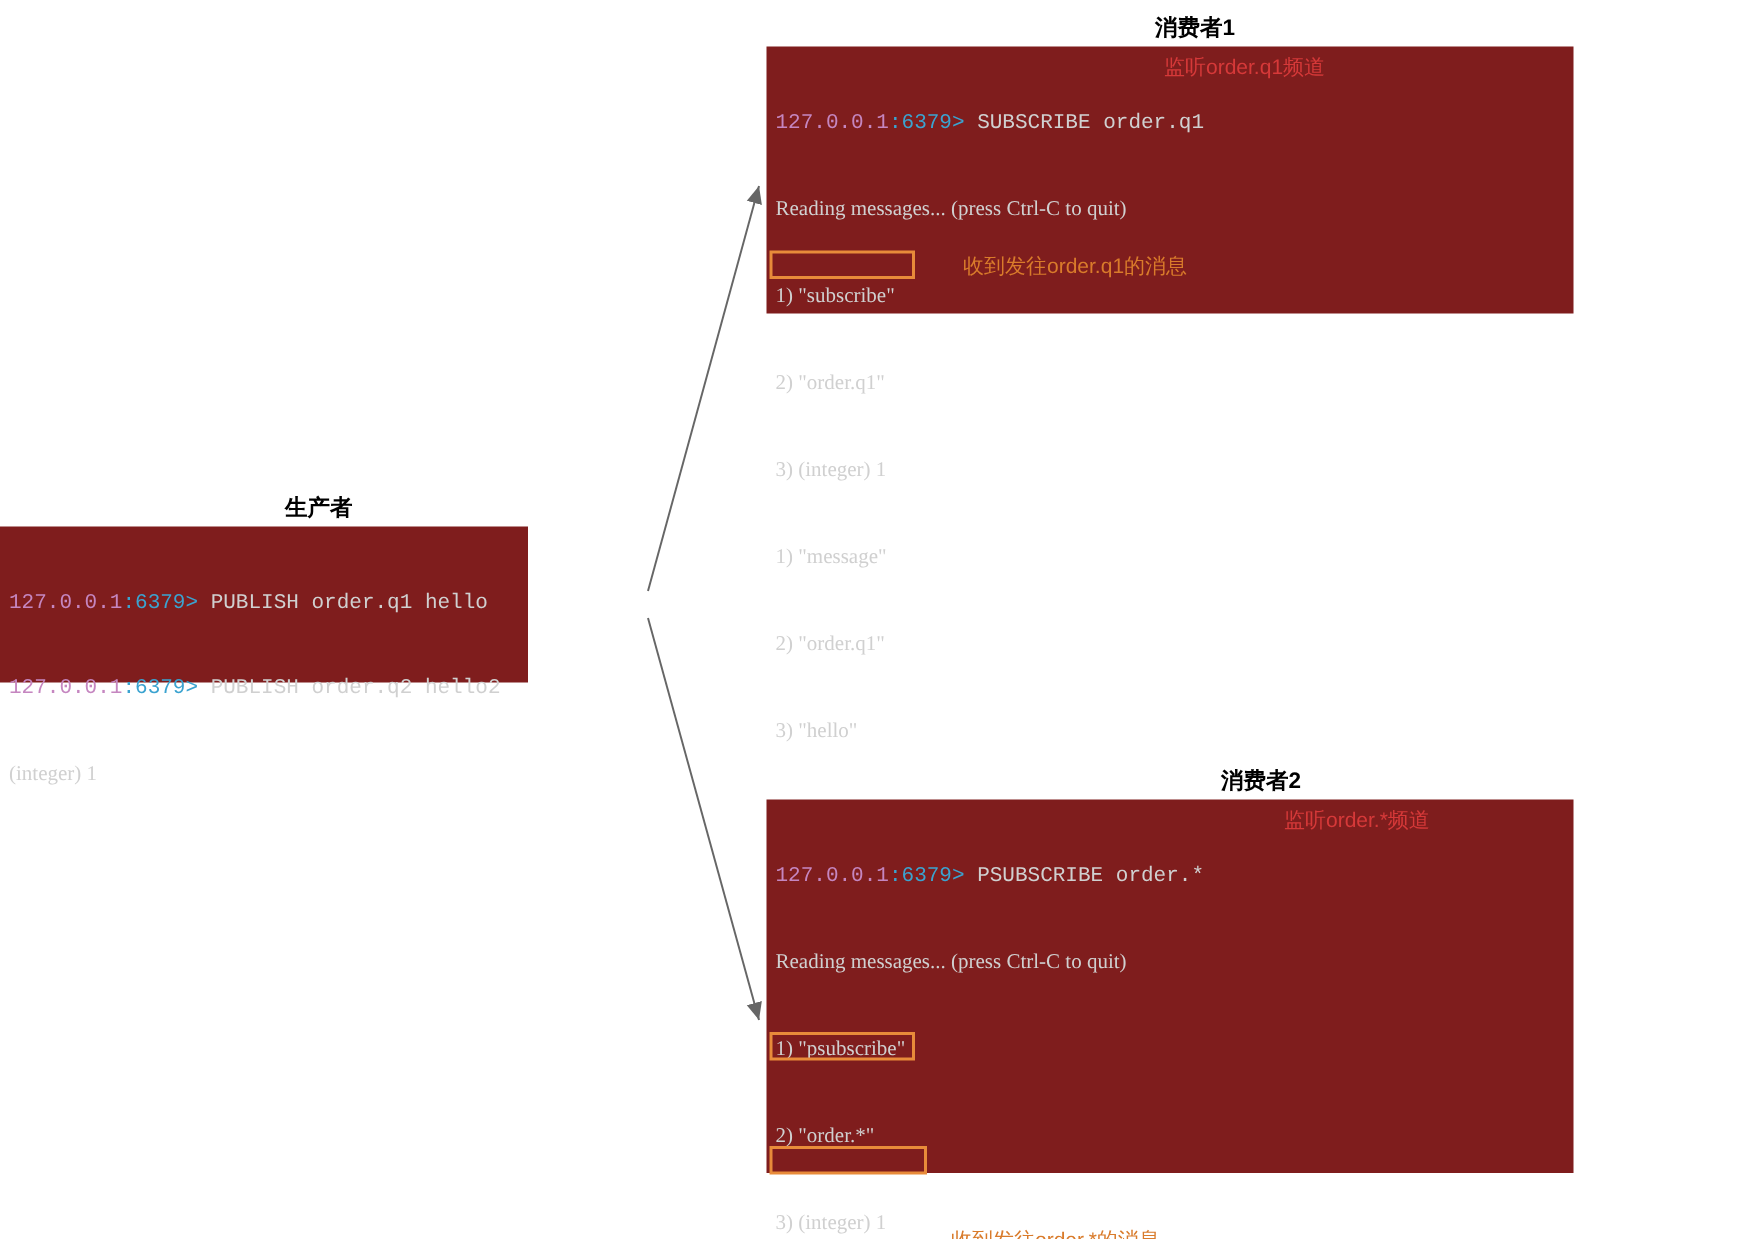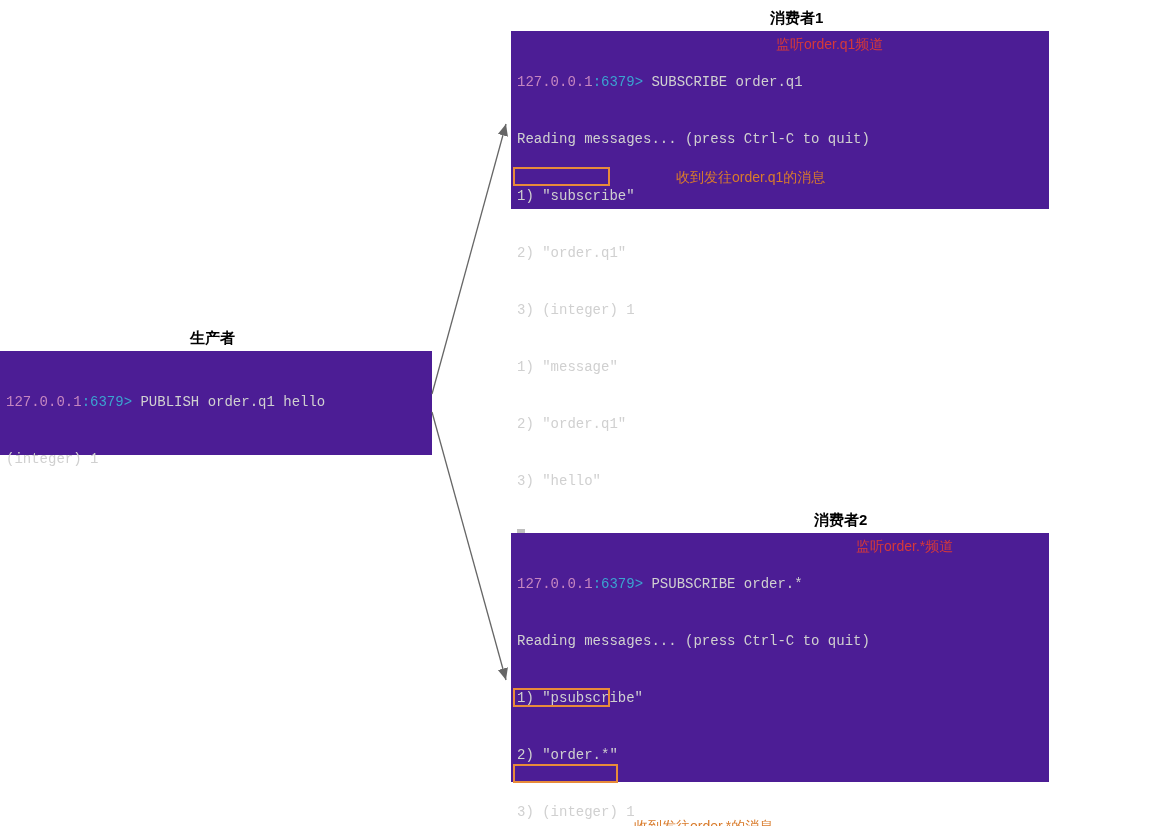--- a/index.html
+++ b/index.html
@@ -12,32 +12,32 @@
   }
   .title {
     font-size: 15px;
     font-weight: bold;
     color: #000;
     position: absolute;
     white-space: nowrap;
   }
   .terminal {
     position: absolute;
-    background: #4c1d95;
+    background: #7f1d1d;
     color: #e0e0e0;
     font-family: "Consolas", "Courier New", monospace;
     font-size: 14px;
     line-height: 19px;
     padding: 4px 6px;
     white-space: pre;
   }
   .ip   { color: #c586c0; }
   .port { color: #3ba3d0; }
   .cmd  { color: #d0d0d0; }
-  .txt  { color: #d0d0d0; }
+  .txt  { color: #d0d0d0; font-family: Liberation Serif, serif; }
   .caret {
     display: inline-block;
     width: 8px;
     height: 15px;
     background: #bfbfbf;
     vertical-align: -2px;
   }
   .ann {
     position: absolute;
     font-size: 14px;
@@ -56,40 +56,41 @@
     position: absolute;
     left: 0; top: 0;
     width: 1160px; height: 826px;
     pointer-events: none;
   }
 </style>
 </head>
 <body>
 
 <div class="title" style="left:190px; top:329px;">生产者</div>
-<div class="terminal" style="left:0px; top:351px; width:432px; height:104px;">
+<div class="terminal" style="left:0px; top:351px; width:352px; height:104px;">
   <div><span class="ip">127.0.0.1</span><span class="port">:6379&gt; </span><span class="cmd">PUBLISH order.q1 hello</span></div>
+  <div><span class="ip">127.0.0.1</span><span class="port">:6379&gt; </span><span class="cmd">PUBLISH order.q2 hello2</span></div>
   <div><span class="txt">(integer) 1</span></div>
 </div>
 
 <div class="title" style="left:770px; top:9px;">消费者1</div>
 <div class="terminal" style="left:511px; top:31px; width:538px; height:178px;">
   <div><span class="ip">127.0.0.1</span><span class="port">:6379&gt; </span><span class="cmd">SUBSCRIBE order.q1</span></div>
   <div><span class="txt">Reading messages... (press Ctrl-C to quit)</span></div>
   <div><span class="txt">1) "subscribe"</span></div>
   <div><span class="txt">2) "order.q1"</span></div>
   <div><span class="txt">3) (integer) 1</span></div>
   <div><span class="txt">1) "message"</span></div>
   <div><span class="txt">2) "order.q1"</span></div>
   <div><span class="txt">3) "hello"</span></div>
   <div><span class="caret"></span></div>
 </div>
 <div class="ann ann-red" style="left:776px; top:36px;">监听order.q1频道</div>
 <div class="hl" style="left:513px; top:167px; width:97px; height:19px;"></div>
-<div class="ann ann-orange" style="left:634px; top:169px;padding-left:42px;">收到发往order.q1的消息</div>
+<div class="ann ann-orange" style="left:600px; top:169px;padding-left:42px;">收到发往order.q1的消息</div>
 
 <div class="title" style="left:814px; top:511px;">消费者2</div>
 <div class="terminal" style="left:511px; top:533px; width:538px; height:249px;">
   <div><span class="ip">127.0.0.1</span><span class="port">:6379&gt; </span><span class="cmd">PSUBSCRIBE order.*</span></div>
   <div><span class="txt">Reading messages... (press Ctrl-C to quit)</span></div>
   <div><span class="txt">1) "psubscribe"</span></div>
   <div><span class="txt">2) "order.*"</span></div>
   <div><span class="txt">3) (integer) 1</span></div>
   
   

